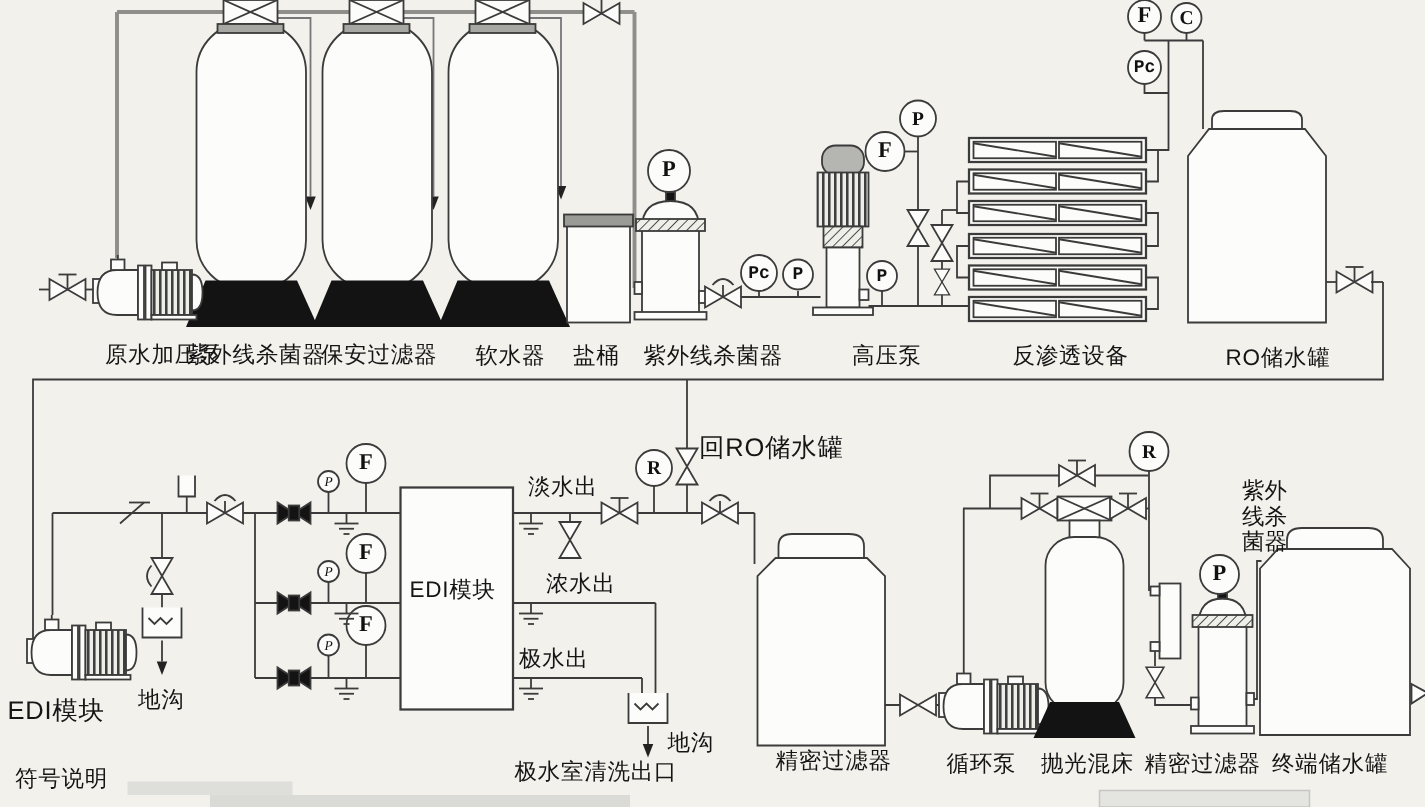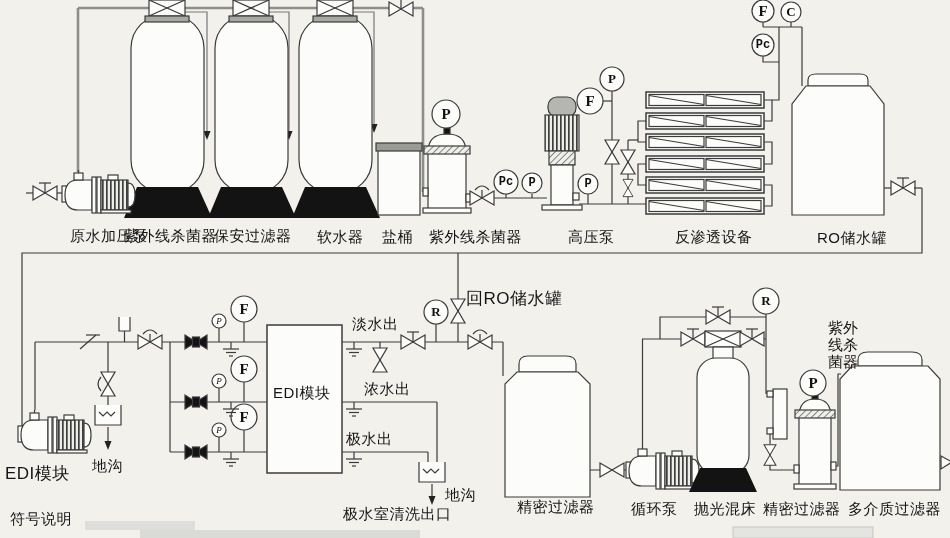--- a/index.html
+++ b/index.html
@@ -372,21 +372,21 @@
 <div class="lbl" style="left:352px;top:315px">淡水出</div>
 <div class="lbl" style="left:364px;top:380px">浓水出</div>
 <div class="lbl" style="left:346px;top:430px">极水出</div>
 <div class="lbl small" style="left:466px;top:287px">回RO储水罐</div>
 <div class="lbl" style="left:445px;top:486px">地沟</div>
 <div class="lbl" style="left:343px;top:505px">极水室清洗出口</div>
 <div class="lbl" style="left:517px;top:498px">精密过滤器</div>
 <div class="lbl" style="left:631px;top:500px">循环泵</div>
 <div class="lbl" style="left:694px;top:500px">抛光混床</div>
 <div class="lbl" style="left:763px;top:500px">精密过滤器</div>
-<div class="lbl" style="left:848px;top:500px">多介质过滤器</div>
+<div class="lbl" style="left:848px;top:500px">终端储水罐</div>
 <div class="lbl vert" style="left:828px;top:320px">紫外线杀菌器</div>
 <div class="lbl" style="left:10px;top:510px">符号说明</div>
 
 <div class="g f15" style="left:446px;top:114px">P</div>
 <div class="g f12" style="left:506px;top:182px">Pc</div>
 <div class="g f12" style="left:532px;top:183px">P</div>
 <div class="g f15" style="left:590px;top:101px">F</div>
 <div class="g f13" style="left:612px;top:79px">P</div>
 <div class="g f12" style="left:588px;top:184px">P</div>
 <div class="g f15" style="left:763px;top:11px">F</div>

